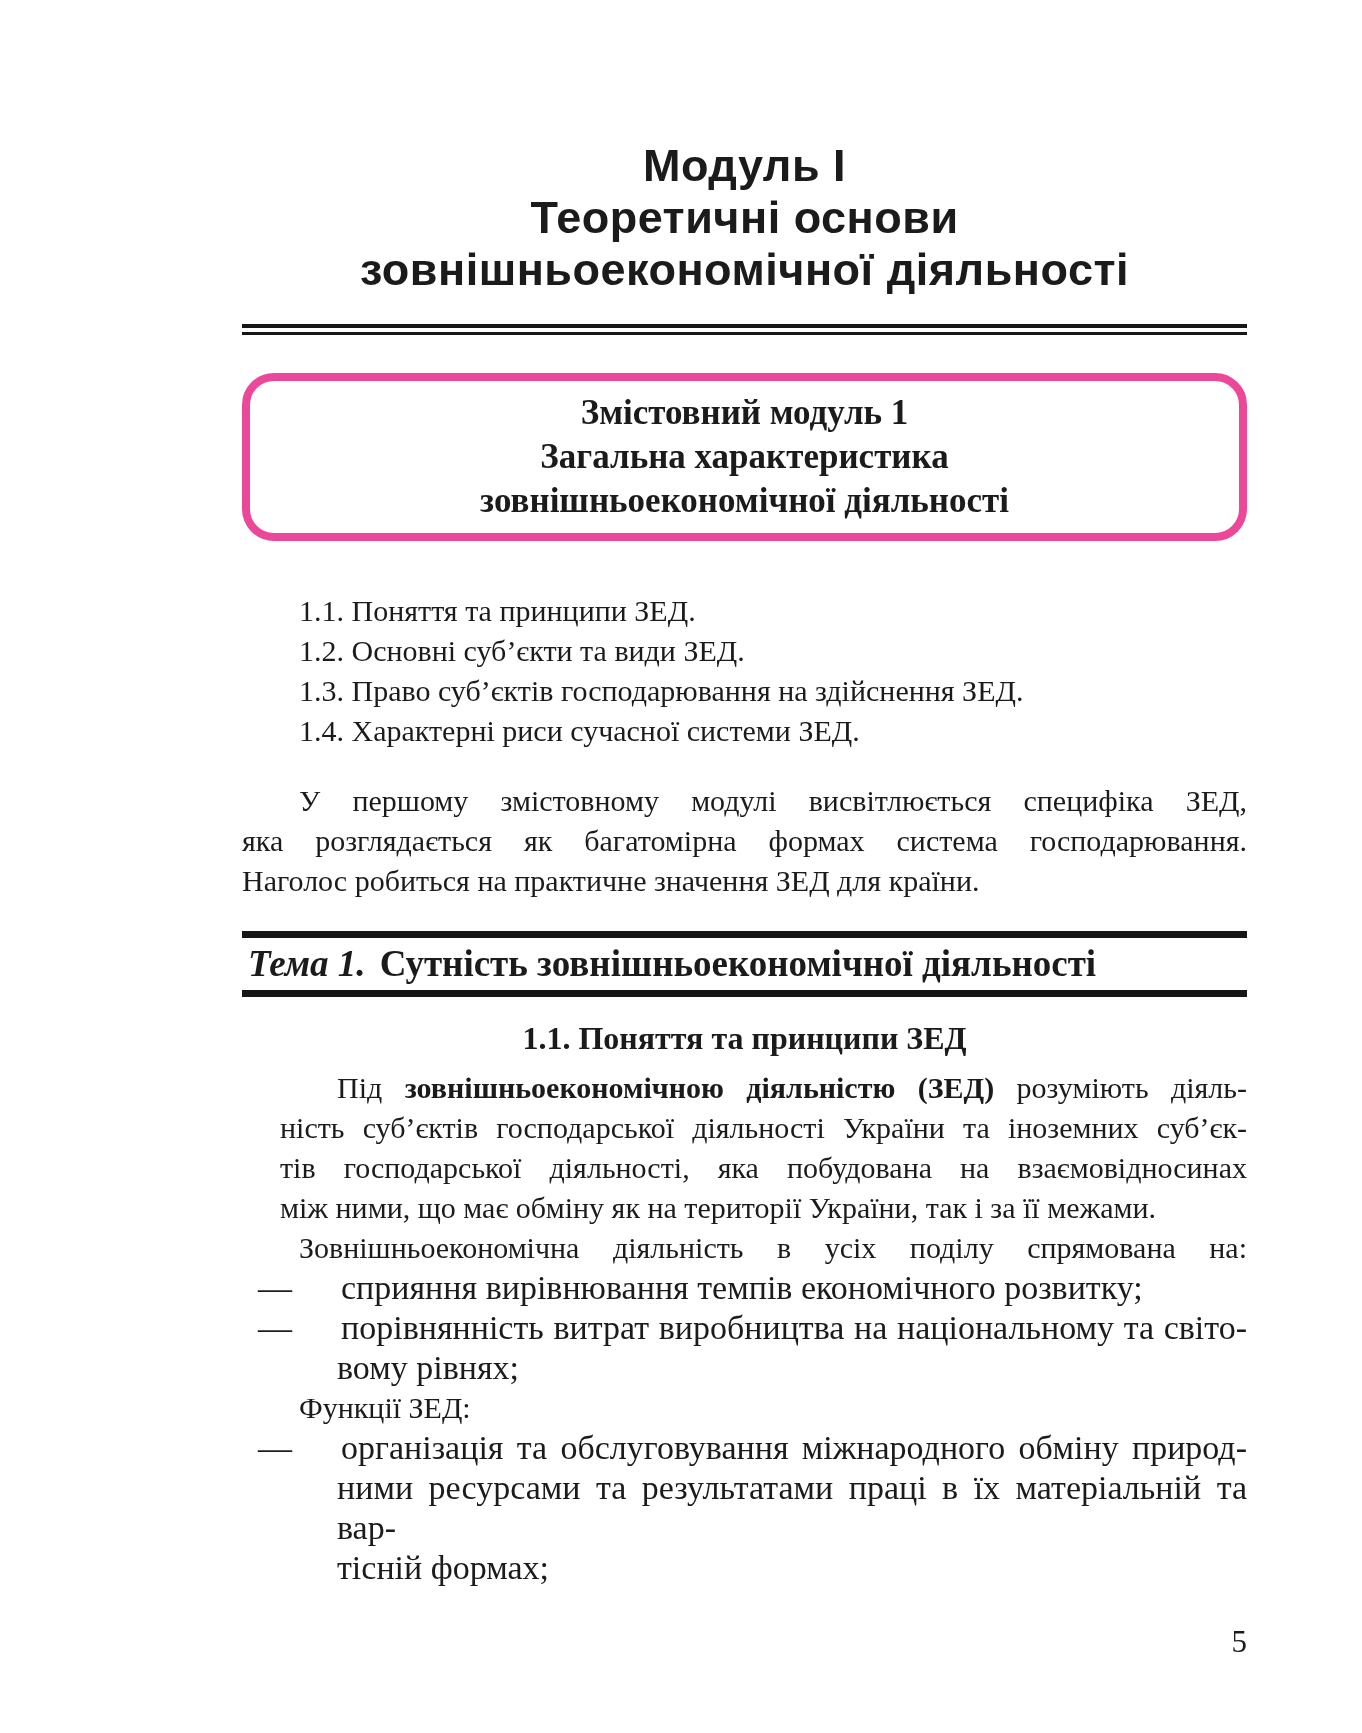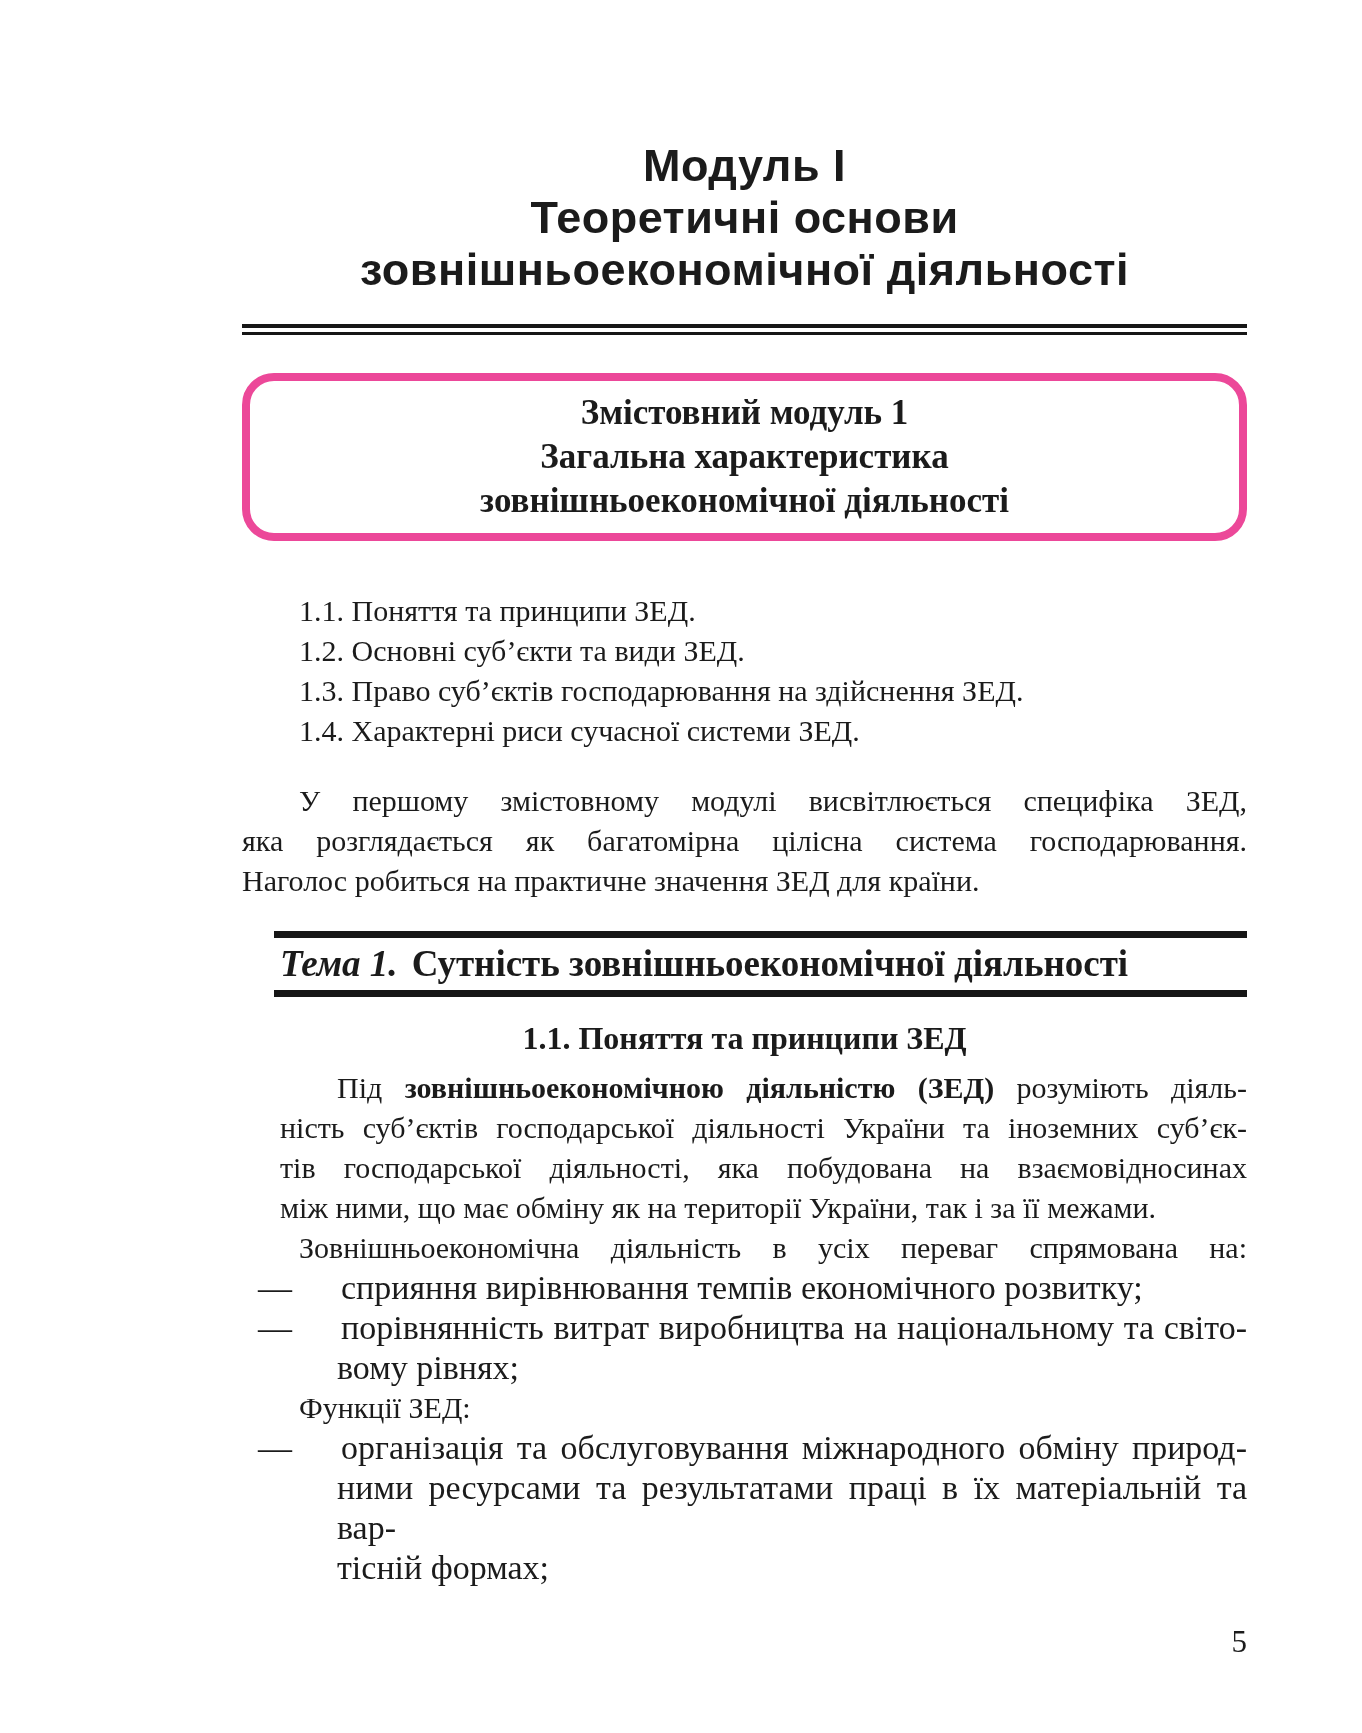--- a/index.html
+++ b/index.html
@@ -57,21 +57,21 @@
     line-height:40px;
   }
   .intro{margin-top:30px;}
   .para .line{
     text-align:justify;
     text-align-last:justify;
   }
   .para .line.last{text-align-last:left;}
   .para.indent-first .line:first-child{text-indent:57px;}
   
-  .theme-bar{margin-top:30px;margin-left:32px;}
+  .theme-bar{margin-top:30px;}
   .theme-rule{height:7px;background:#161616;}
   .theme-text{
     font-size:37px;
     font-weight:bold;
     line-height:52px;
     padding:0 6px;
     white-space:nowrap;
   }
   .theme-label{font-style:italic;margin-right:14px;}
   
@@ -128,21 +128,21 @@
 
     <div class="toc">
         <div class="line">1.1. Поняття та принципи ЗЕД.</div>
         <div class="line">1.2. Основні суб’єкти та види ЗЕД.</div>
         <div class="line">1.3. Право суб’єктів господарювання на здійснення ЗЕД.</div>
         <div class="line last">1.4. Характерні риси сучасної системи ЗЕД.</div>
       </div>
 
     <div class="para intro indent-first">
         <div class="line">У першому змістовному модулі висвітлюється специфіка ЗЕД,</div>
-        <div class="line">яка розглядається як багатомірна цілісна система господарювання.</div>
+        <div class="line">яка розглядається як багатомірна формах система господарювання.</div>
         <div class="line last">Наголос робиться на практичне значення ЗЕД для країни.</div>
       </div>
 
     <div class="theme-bar">
       <div class="theme-rule"></div>
       <div class="theme-text">
         <span class="theme-label">Тема 1.</span><span>Сутність зовнішньоекономічної діяльності</span>
       </div>
       <div class="theme-rule"></div>
     </div>
@@ -150,21 +150,21 @@
     <h3 class="section-heading">1.1. Поняття та принципи ЗЕД</h3>
 
     <div class="para def indent-first">
         <div class="line">Під <b>зовнішньоекономічною діяльністю (ЗЕД)</b> розуміють діяль-</div>
         <div class="line">ність суб’єктів господарської діяльності України та іноземних суб’єк-</div>
         <div class="line">тів господарської діяльності, яка побудована на взаємовідносинах</div>
         <div class="line last">між ними, що має обміну як на території України, так і за її межами.</div>
       </div>
 
     <div class="para indent-first">
-        <div class="line">Зовнішньоекономічна діяльність в усіх переваг спрямована на:</div>
+        <div class="line">Зовнішньоекономічна діяльність в усіх поділу спрямована на:</div>
       </div>
 
     <div>
         <div class="dash-item">
           <div class="line last">—<span class="dgap"></span>сприяння вирівнювання темпів економічного розвитку;</div>
         </div>
         <div class="dash-item">
           <div class="line">—<span class="dgap"></span>порівнянність витрат виробництва на національному та світо-</div>
           <div class="line last">вому рівнях;</div>
         </div>

